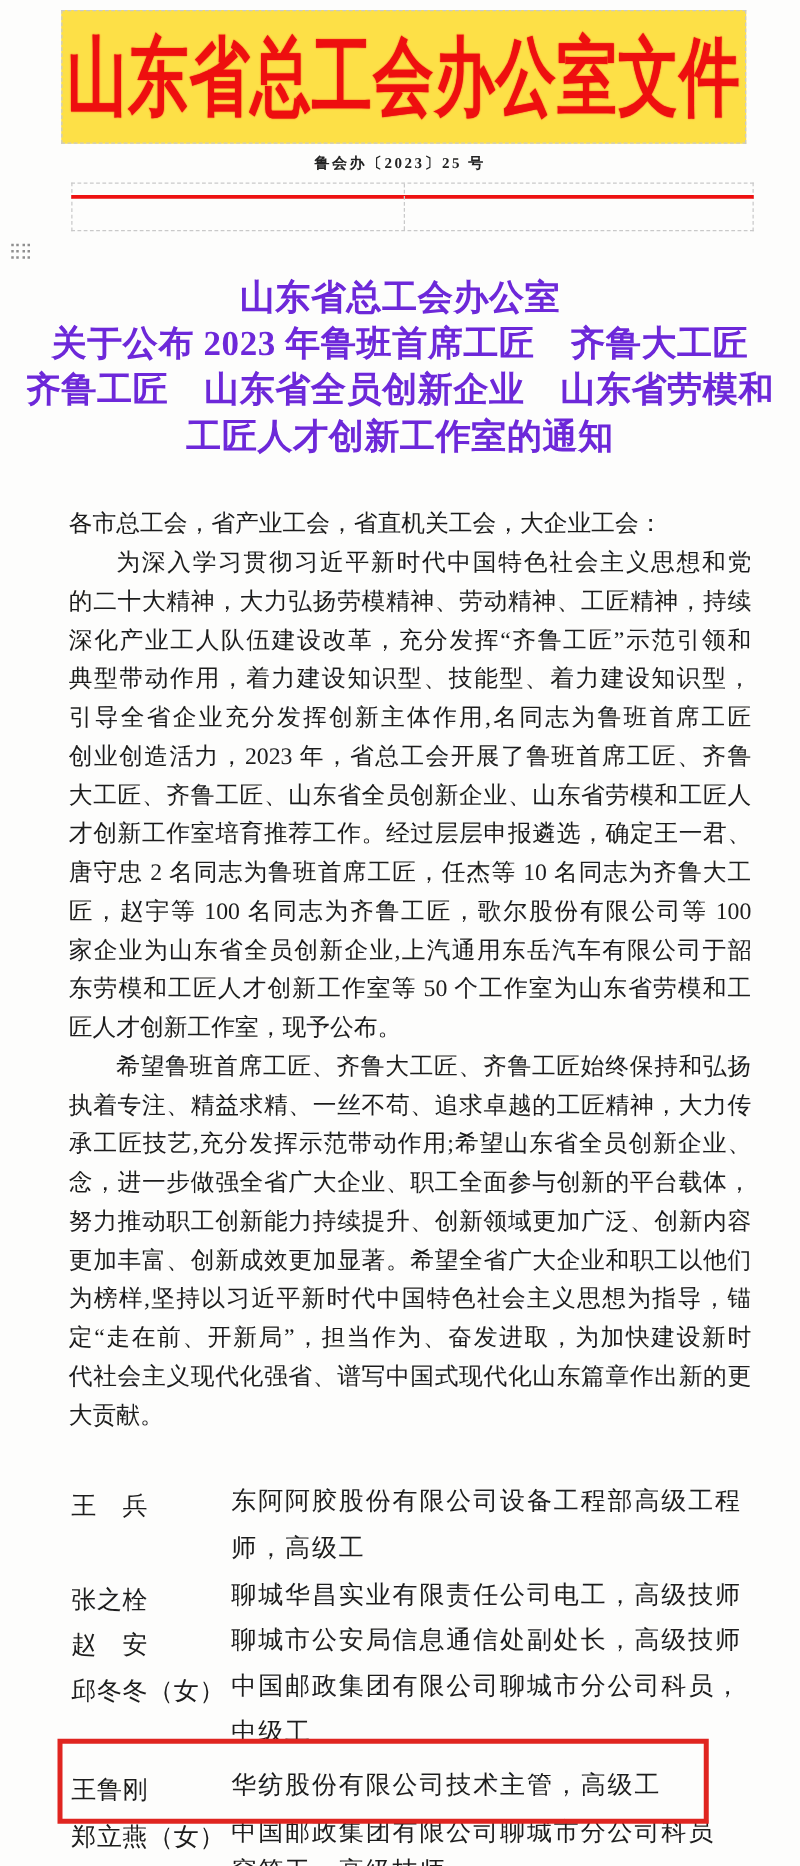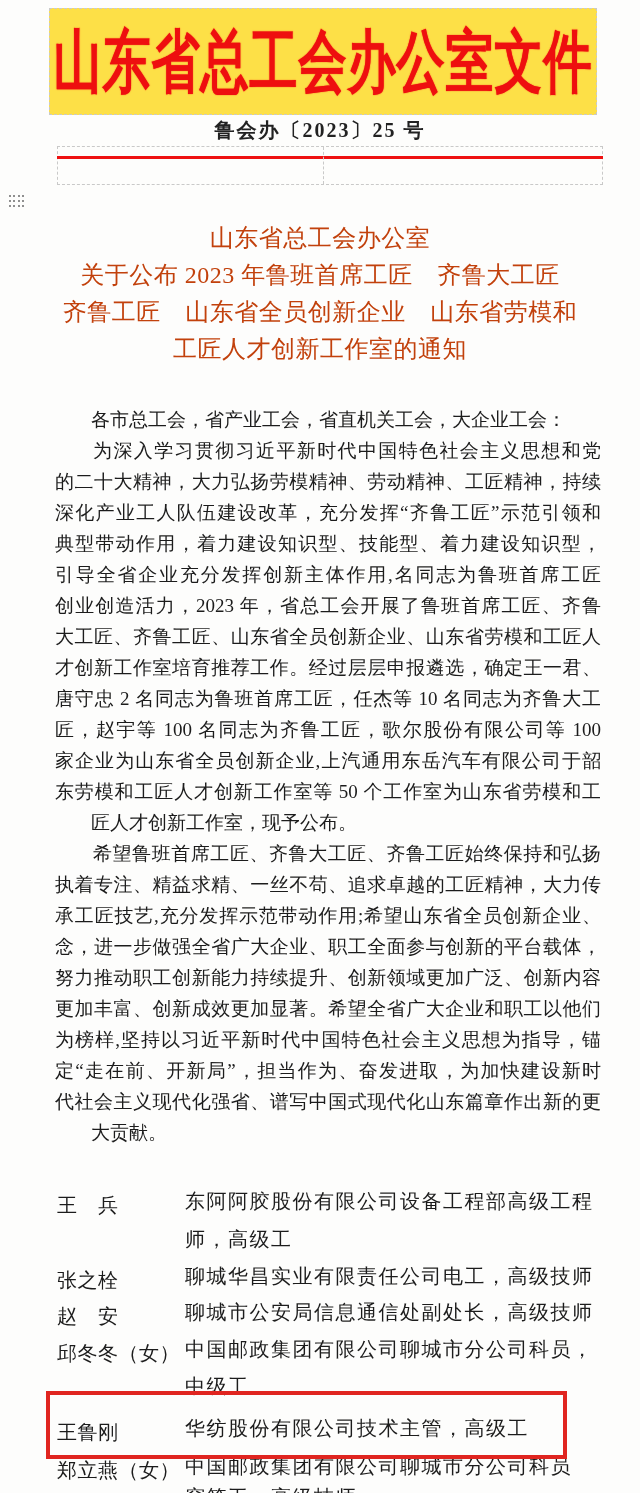--- a/index.html
+++ b/index.html
@@ -17,50 +17,50 @@
   }
   .banner-text{
     font-size:48px;font-weight:bold;color:#ee0f0f;
     letter-spacing:1px;white-space:nowrap;
     transform:scaleY(1.42);transform-origin:center;
     text-shadow:0 0 1px #ee0f0f;
   }
   
   .doc-number{
     position:absolute;left:0;top:117px;width:640px;height:26px;
-    text-align:center;font-size:20px;font-weight:bold;color:#222;
+    text-align:center;font-size:12px;font-weight:bold;color:#222;
     letter-spacing:2px;line-height:26px;
   }
   
   .ref-box{
     position:absolute;left:57px;top:146px;width:544px;height:37px;
     border:1px dashed #c9c9c9;
   }
   .ref-redline{position:absolute;left:-1px;top:9px;width:546px;height:3px;background:#ee1111;}
   .ref-divider{position:absolute;left:265px;top:0;width:0;height:37px;border-left:1px dashed #c9c9c9;}
   
   .drag-dots{
     position:absolute;left:9px;top:195px;width:2px;height:2px;background:#8f8f8f;
     box-shadow:4px 0 #8f8f8f,0 5px #8f8f8f,4px 5px #8f8f8f,0 10px #8f8f8f,4px 10px #8f8f8f,
       9px 0 #8f8f8f,13px 0 #8f8f8f,9px 5px #8f8f8f,13px 5px #8f8f8f,9px 10px #8f8f8f,13px 10px #8f8f8f;
   }
   
   .title-block{position:absolute;left:0;top:220px;width:640px;text-align:center;}
   .title-line{
-    font-size:24px;font-weight:normal;color:#c2410c;line-height:37px;
+    font-size:28px;font-weight:bold;color:#6d28d9;line-height:37px;
     white-space:nowrap;letter-spacing:0.5px;
   }
   
   .body-block{position:absolute;left:55px;top:404px;width:546px;}
   .bline{
     height:31px;line-height:31px;font-size:19px;color:#1c1c1c;
     text-align:justify;text-align-last:justify;white-space:nowrap;
     overflow:visible;
   }
-  .bline.noj{text-align:left;text-align-last:left;white-space:normal;margin-left:36px;}
+  .bline.noj{text-align:left;text-align-last:left;white-space:normal;}
   .bline.ind{text-indent:2em;}
   
   .lrow{position:absolute;left:57px;width:560px;height:22px;line-height:22px;
     font-size:20px;color:#1c1c1c;white-space:nowrap;}
   .lname{position:absolute;left:0;top:4px;letter-spacing:0.5px;}
   .ltext{position:absolute;left:128px;top:0;letter-spacing:1.5px;}
   
   .hl-box{
     position:absolute;left:46px;top:1391px;width:513px;height:60px;
     border:4px solid #e02520;background:transparent;

